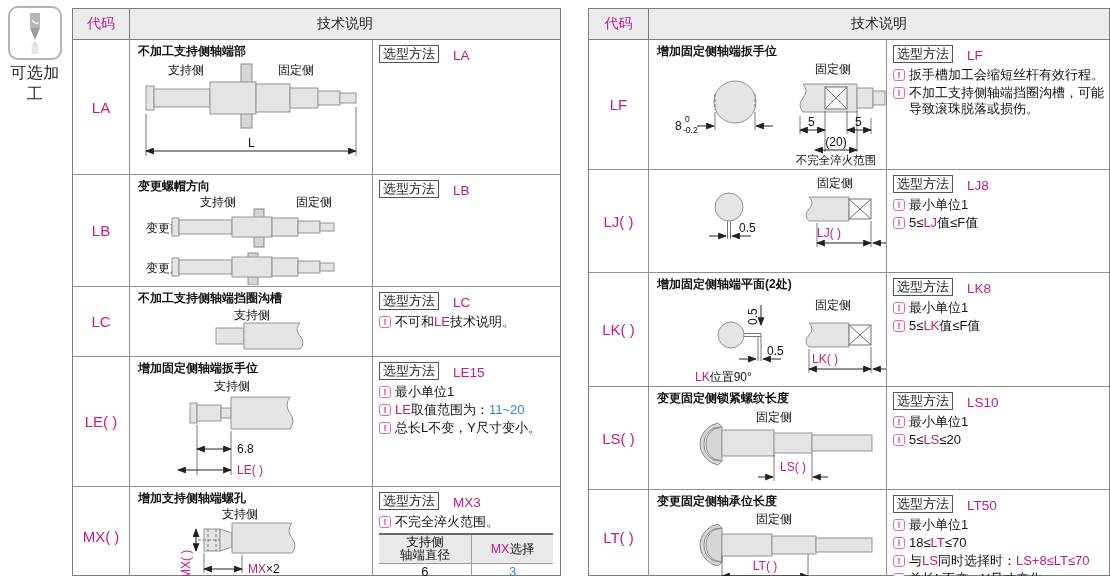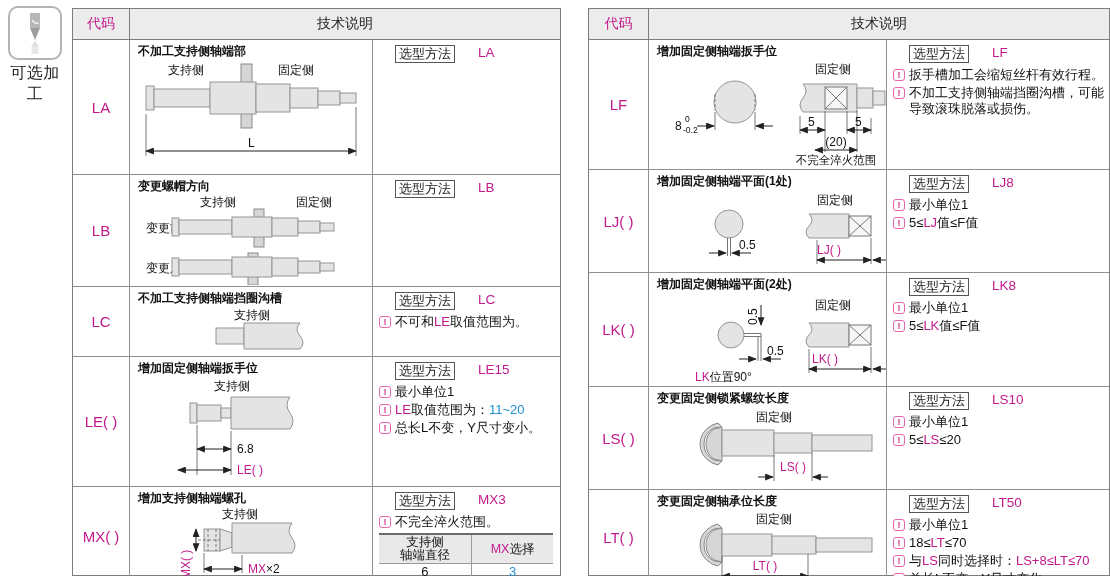--- a/index.html
+++ b/index.html
@@ -27,21 +27,21 @@
          color:var(--m); font-size:15px;}
   #left-table .ccode,#left-table .hcode{width:57px;}
   #right-table .ccode,#right-table .hcode{width:60px;}
   .cdesc{flex:1; border-right:1px solid var(--bd); padding:3px 2px 0 8px; text-align:center; overflow:hidden;}
   .cnotes{flex:none; padding:4px 5px 0 6px; font-size:13px; overflow:hidden;}
   #left-table .cnotes{width:187px;}
   #right-table .cnotes{width:222px;}
   .dtitle{font-weight:bold; font-size:12px; text-align:left; line-height:17px; white-space:nowrap;}
 
   
-  .method-line{display:flex; gap:23px; align-items:flex-start; margin:1px 16px 4px;}
+  .method-line{display:flex; gap:14px; align-items:flex-end; margin:1px 0 4px;}
   .method-box{border:1px solid #555; padding:0 3px; font-size:13px; color:#222; line-height:16px;}
   .method-val{color:var(--m); font-size:13.5px;}
   .note{display:flex; gap:4px; margin:2px 0; line-height:16px; text-align:left;}
   .warn{flex:none; width:12px;height:12px;border:1.4px solid #e666ae; border-radius:3px; color:#d6338f;
         font-size:9px; font-weight:bold; display:flex;align-items:center;justify-content:center;
         margin-top:1.5px; background:#fff;}
   .ntxt{flex:1;}
   .seg-m{color:var(--m);} .seg-b{color:var(--b);}
 
   
@@ -168,21 +168,21 @@
         <path class="sh" d="M90,16 L146,16 Q140,22 146,29 Q152,36 146,42 L90,42 Z"></path>
       </svg>
     </div>
     <div class="cnotes">
       <div class="method-line">
         <span class="method-box">选型方法</span>
         <span class="method-val">LC</span>
       </div>
       <div class="note">
         <span class="warn">!</span>
-        <span class="ntxt"><span>不可和</span><span class="seg-m">LE</span><span>取值范围为。</span></span>
+        <span class="ntxt"><span>不可和</span><span class="seg-m">LE</span><span>技术说明。</span></span>
       </div>
     </div>
   </div>
 
   <div class="trow" style="height:130px">
     <div class="ccode">LE( )</div>
     <div class="cdesc">
       <div class="dtitle">增加固定侧轴端扳手位</div>
       <svg class="diag" width="225" height="106" viewBox="0 0 225 106">
         <text x="72" y="13">支持侧</text>
@@ -320,21 +320,20 @@
       <div class="note">
         <span class="warn">!</span>
         <span class="ntxt"><span>不加工支持侧轴端挡圈沟槽，可能导致滚珠脱落或损伤。</span></span>
       </div>
     </div>
   </div>
 
   <div class="trow" style="height:103px">
     <div class="ccode">LJ( )</div>
     <div class="cdesc">
-      <div class="dtitle">增加固定侧轴端平面(1处)</div>
       <svg class="diag" width="232" height="80" viewBox="0 0 232 80">
         <text x="160" y="14">固定侧</text>
         <circle class="sh" cx="72" cy="34" r="14"></circle>
         <line class="xl" x1="70.5" y1="48" x2="70.5" y2="66"></line>
         <line class="xl" x1="73.5" y1="48" x2="73.5" y2="66"></line>
         <line class="dim1" x1="52" y1="63" x2="69" y2="63"></line>
         <line class="dim1" x1="94" y1="63" x2="75" y2="63"></line>
         <text x="82" y="59">0.5</text>
         <path class="sh" d="M152,24 L192,24 L192,48 L152,48 Q146,42 152,36 Q158,30 152,24 Z"></path>
         <rect class="xbox" x="192" y="26" width="22" height="20"></rect>

